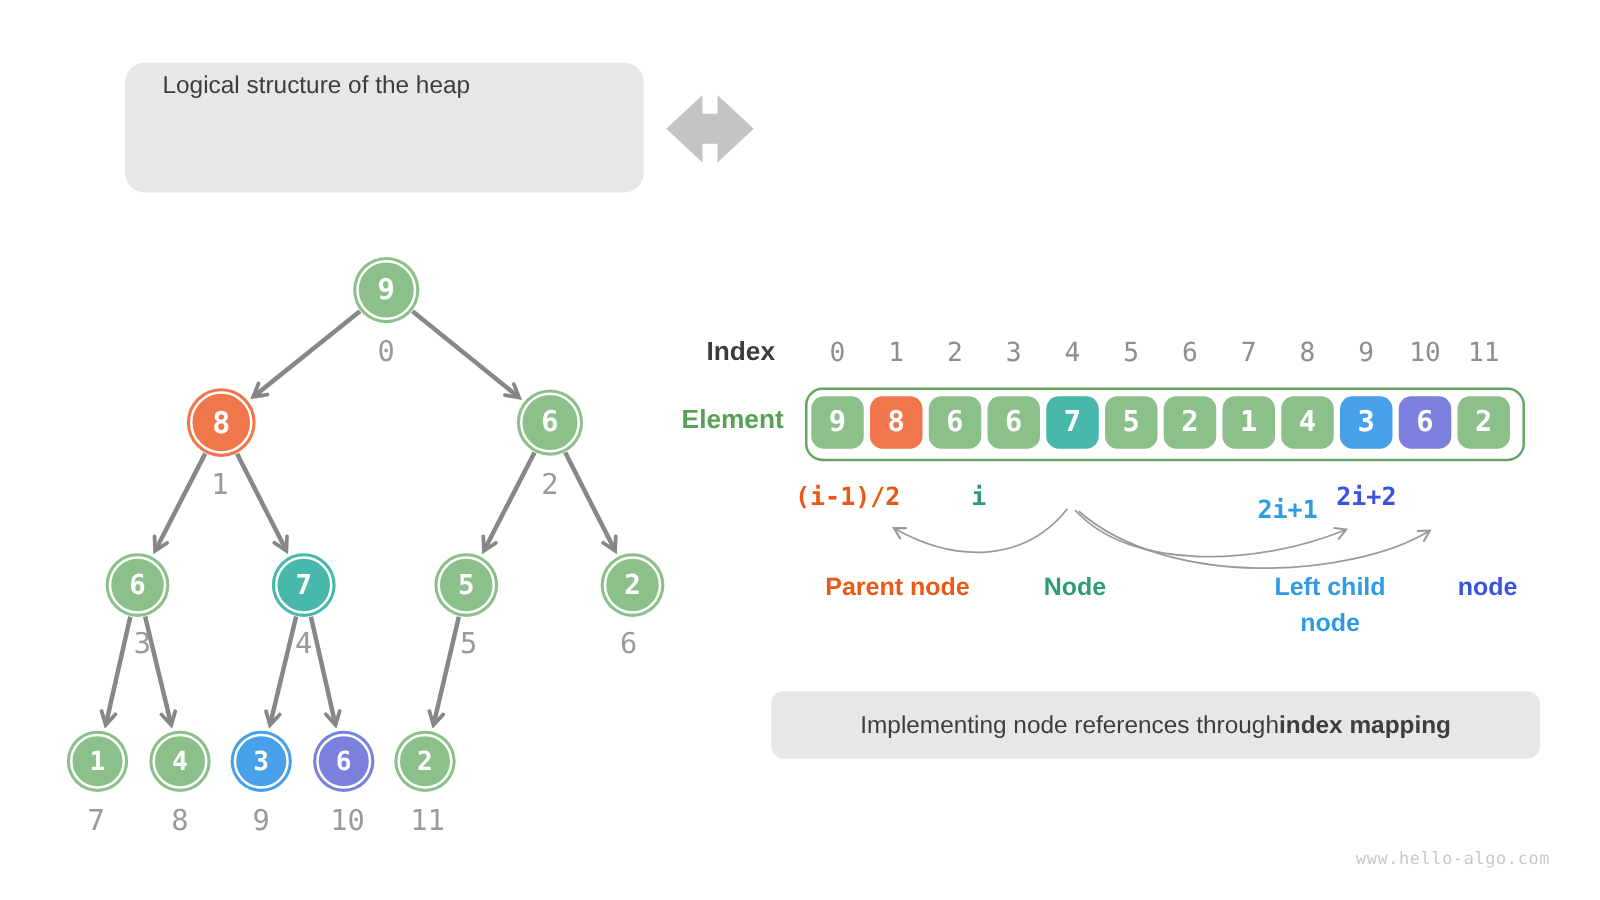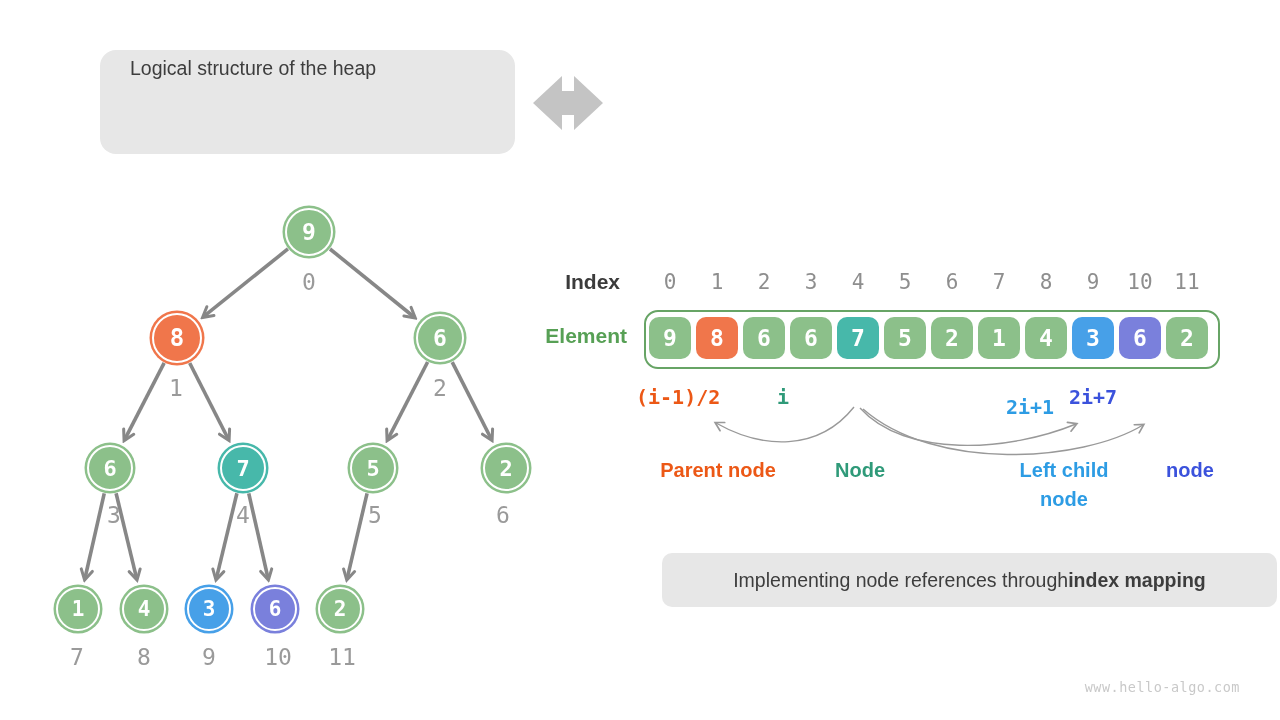--- a/index.html
+++ b/index.html
@@ -2,21 +2,21 @@
 <html><head>
 <meta charset="utf-8">
 <style>
   html,body{margin:0;padding:0;background:#ffffff;}
   .canvas{position:relative;width:1280px;height:720px;background:#ffffff;overflow:hidden;
           font-family:"Liberation Sans",sans-serif;}
   .abs{position:absolute;}
   .gbox{position:absolute;background:#E7E7E7;border-radius:16px;}
   .boxline{position:absolute;left:30px;right:20px;font-size:19.5px;color:#3D3D3D;white-space:nowrap;}
   .caption-box{border-radius:10px;display:flex;align-items:center;justify-content:center;
-               font-size:19.5px;color:#3D3D3D;white-space:nowrap;margin-left:45px;}
+               font-size:19.5px;color:#3D3D3D;white-space:nowrap;}
   .tree-node{position:absolute;border:2px solid #ffffff;border-radius:50%;
              display:flex;align-items:center;justify-content:center;
              color:#ffffff;font-family:"DejaVu Sans Mono",monospace;font-weight:bold;}
   .tree-index{position:absolute;font-family:"DejaVu Sans Mono",monospace;font-size:23px;
               color:#9A9A9A;text-align:center;}
   .arr-cell{position:absolute;width:42px;height:42px;border-radius:10px;
             display:flex;align-items:center;justify-content:center;
             color:#ffffff;font-family:"DejaVu Sans Mono",monospace;font-size:23px;font-weight:bold;}
   .arr-index{position:absolute;width:44px;text-align:center;font-family:"DejaVu Sans Mono",monospace;
              font-size:21px;color:#8E8E8E;}
@@ -125,21 +125,21 @@
       <div class="arr-index" style="left: 1118px; top: 270px;">10</div>
       <div class="arr-cell" style="left: 1119px; top: 317px; background: rgb(122, 128, 220);">6</div>
       <div class="arr-index" style="left: 1165px; top: 270px;">11</div>
       <div class="arr-cell" style="left: 1166px; top: 317px; background: rgb(140, 192, 138);">2</div>
     </div>
 
   <div id="mapping-layer">
       <div class="formula" style="left: 636px; top: 385px; width: 160px; color: rgb(236, 88, 22);">(i-1)/2</div>
       <div class="formula" style="left: 777px; top: 385px; width: 160px; color: rgb(47, 154, 121);">i</div>
       <div class="formula" style="left: 1006px; top: 395px; width: 160px; color: rgb(45, 156, 228);">2i+1</div>
-      <div class="formula" style="left: 1069px; top: 385px; width: 160px; color: rgb(59, 82, 220);">2i+7</div>
+      <div class="formula" style="left: 1069px; top: 385px; width: 160px; color: rgb(59, 82, 220);">2i+2</div>
       <div class="rel-label" style="left: 628px; top: 456px; width: 180px; color: rgb(236, 88, 22);">
         <div>Parent node</div>
       </div>
       <div class="rel-label" style="left: 770px; top: 456px; width: 180px; color: rgb(47, 154, 121);">
         <div>Node</div>
       </div>
       <div class="rel-label" style="left: 974px; top: 456px; width: 180px; color: rgb(45, 156, 228);">
         <div>Left child</div>
         <div>node</div>
       </div>

